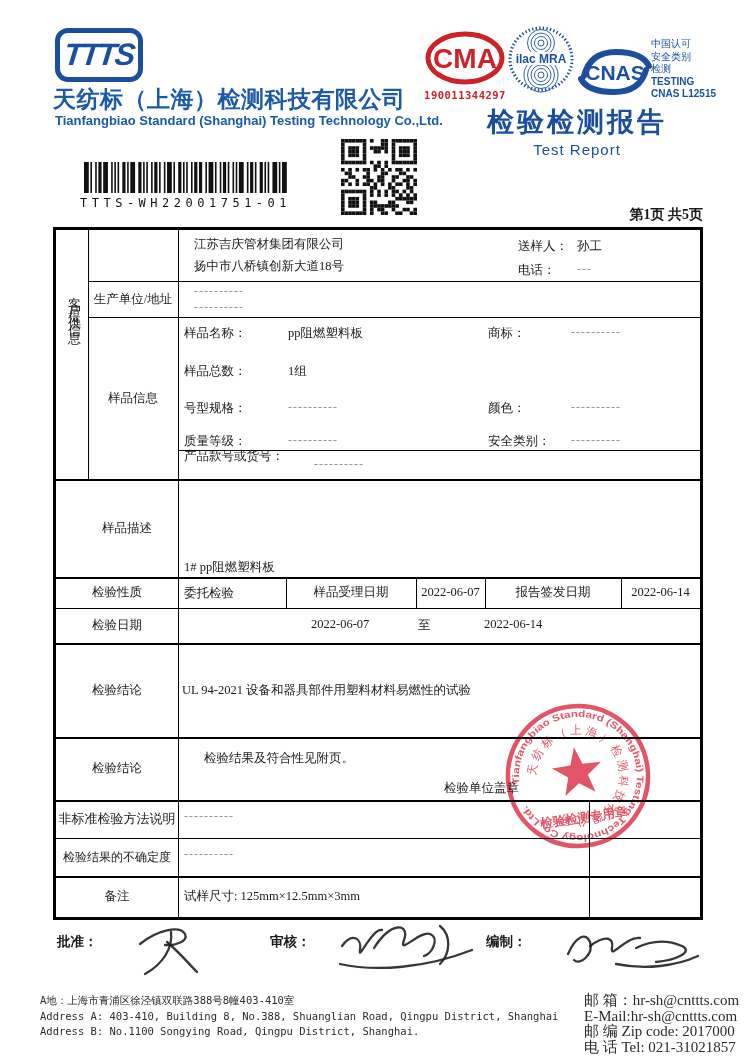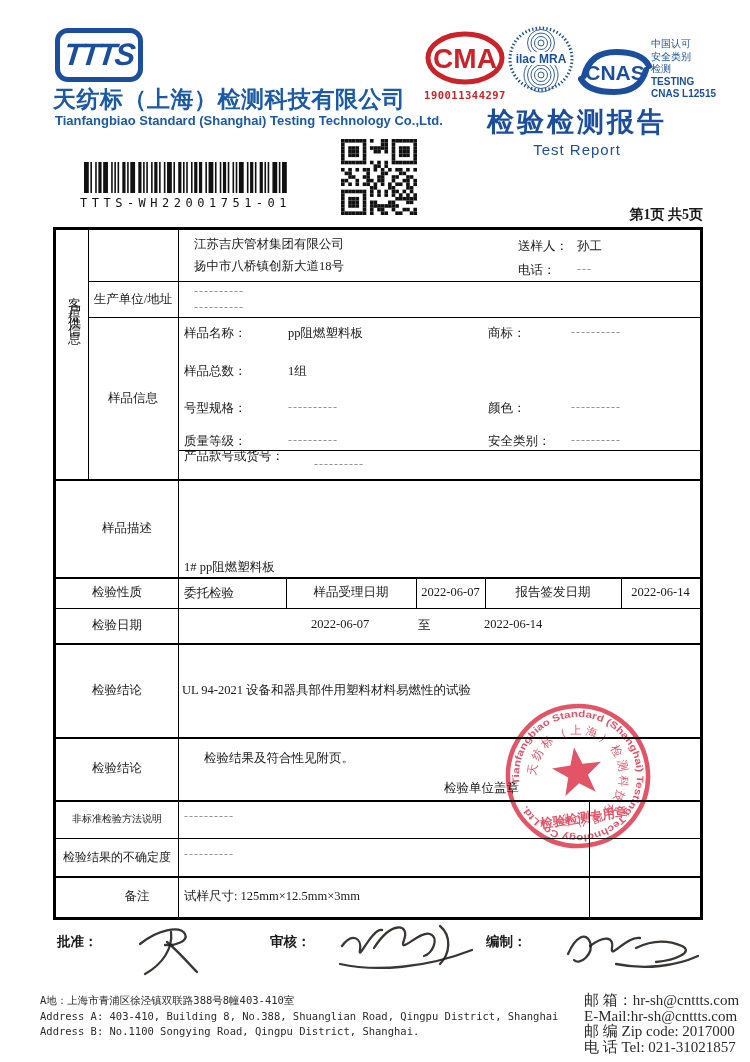--- a/index.html
+++ b/index.html
@@ -468,27 +468,27 @@
     <div class="txt" style="left:362px;top:387px;">至</div>
     <div class="txt" style="left:428px;top:387px;">2022-06-14</div>
 
     <div class="lab" style="left:0;top:413px;width:122px;height:94px;">检验结论</div>
     <div class="txt" style="left:126px;top:452px;">UL 94-2021  设备和器具部件用塑料材料易燃性的试验</div>
 
     <div class="lab" style="left:0;top:507px;width:122px;height:63px;">检验结论</div>
     <div class="txt" style="left:148px;top:520px;">检验结果及符合性见附页。</div>
     <div class="txt" style="left:388px;top:550px;">检验单位盖章</div>
 
-    <div class="lab" style="left:0;top:570px;width:122px;height:38px;font-size:10px;">非标准检验方法说明</div>
+    <div class="lab" style="left:0;top:570px;width:122px;height:38px;font-size:13px;">非标准检验方法说明</div>
     <div class="txt dash" style="left:128px;top:579px;">----------</div>
 
     <div class="lab" style="left:0;top:608px;width:122px;height:38px;font-size:12px;">检验结果的不确定度</div>
     <div class="txt dash" style="left:128px;top:617px;">----------</div>
 
-    <div class="lab" style="left:0;top:646px;width:122px;height:41px;margin-left:20px;">备注</div>
+    <div class="lab" style="left:0;top:646px;width:122px;height:41px;">备注</div>
     <div class="txt" style="left:128px;top:658px;">试样尺寸: 125mm×12.5mm×3mm</div>
   </div>
 
   <svg class="abs stamp" viewBox="0 0 170 170">
     <defs>
       <path id="ringEn" d="M85 85 m-59 0 a59 59 0 1 1 118 0 a59 59 0 1 1 -118 0"></path>
       <path id="ringCn" d="M85 85 m-42 0 a42 42 0 1 1 84 0 a42 42 0 1 1 -84 0"></path>
     </defs>
     <circle cx="85" cy="85" r="70" fill="none" stroke="#e03c52" stroke-width="4.5"></circle>
     <text font-family="Liberation Sans,sans-serif" font-size="9.5" font-weight="bold" fill="#e03c52">

